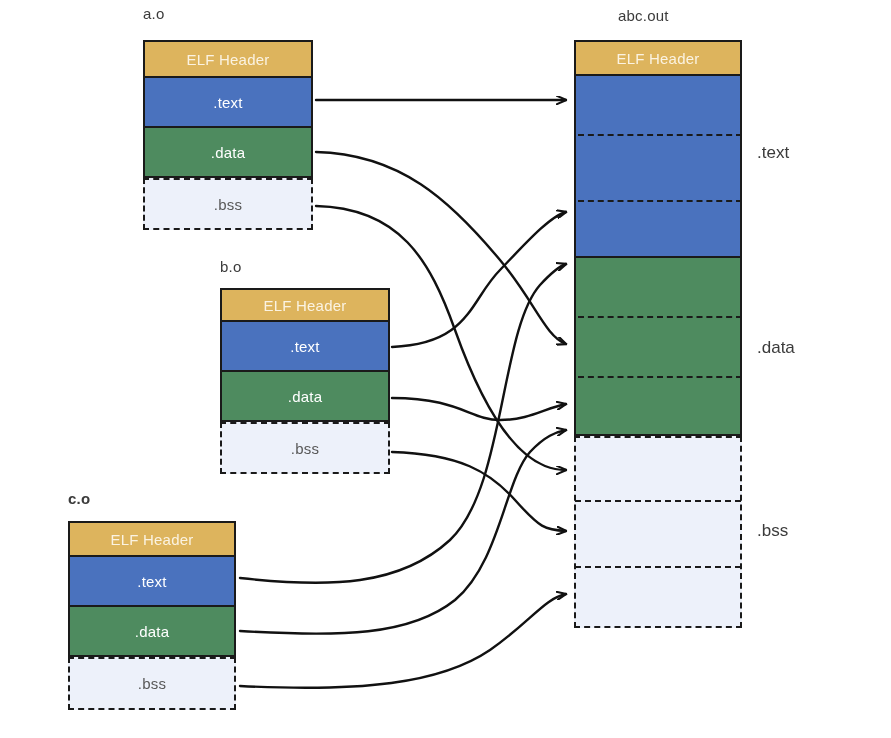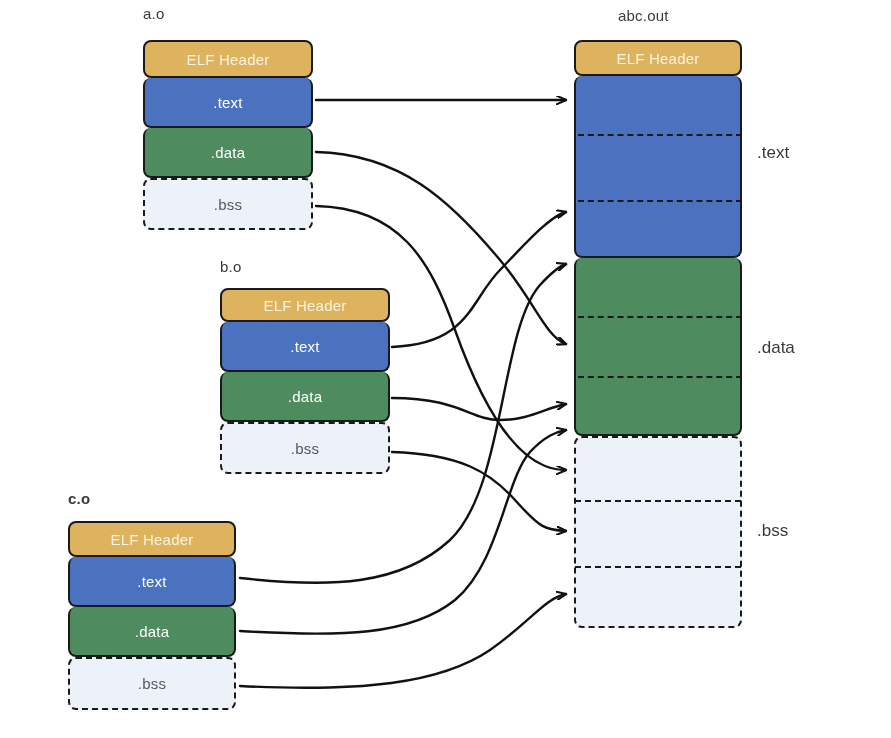--- a/index.html
+++ b/index.html
@@ -32,21 +32,20 @@
   }
   .seg {
     position: absolute;
     box-sizing: border-box;
     display: flex;
     align-items: center;
     justify-content: center;
     font-size: 15px;
     color: #ffffff;
     letter-spacing: 0.2px;
-    border-radius: 8px;
   }
   .seg-header {
     background: #ddb45d;
     border: 2px solid #1a1a1a;
     color: #fbf3e2;
   }
   .seg-text {
     background: #4a72be;
     border: 2px solid #1a1a1a;
     border-top: none;

